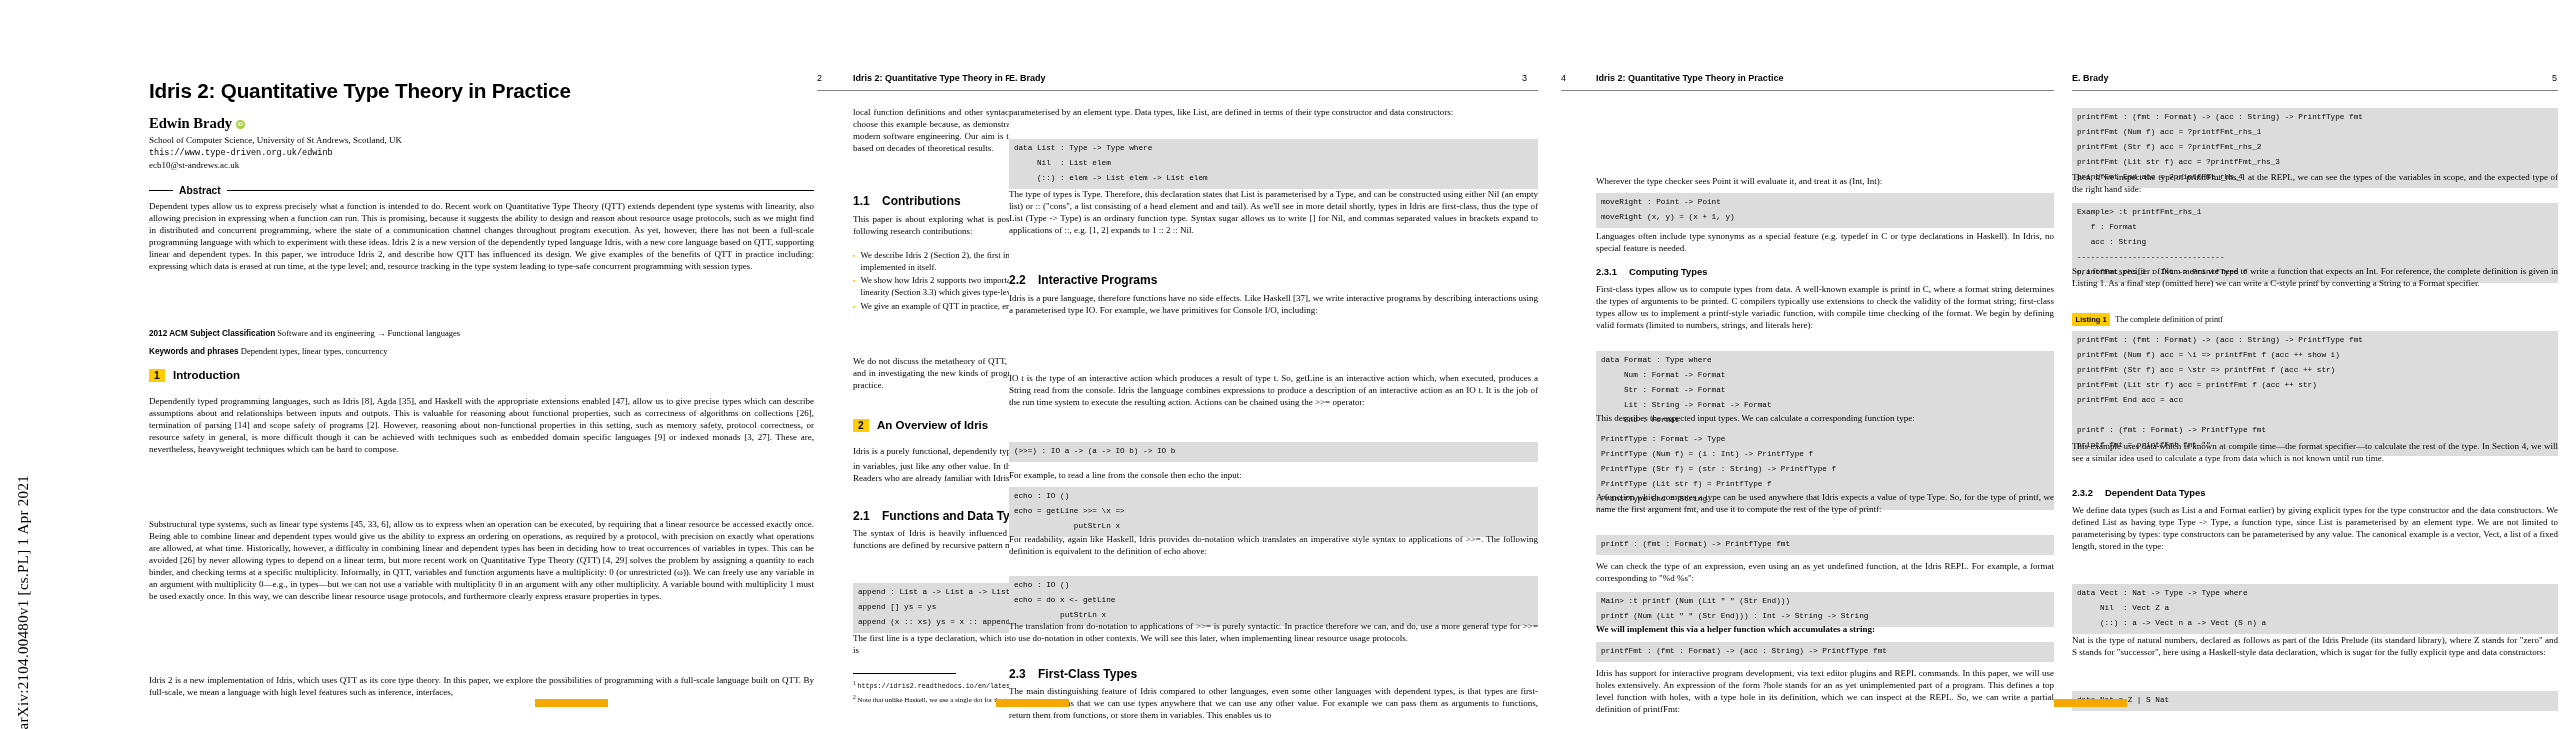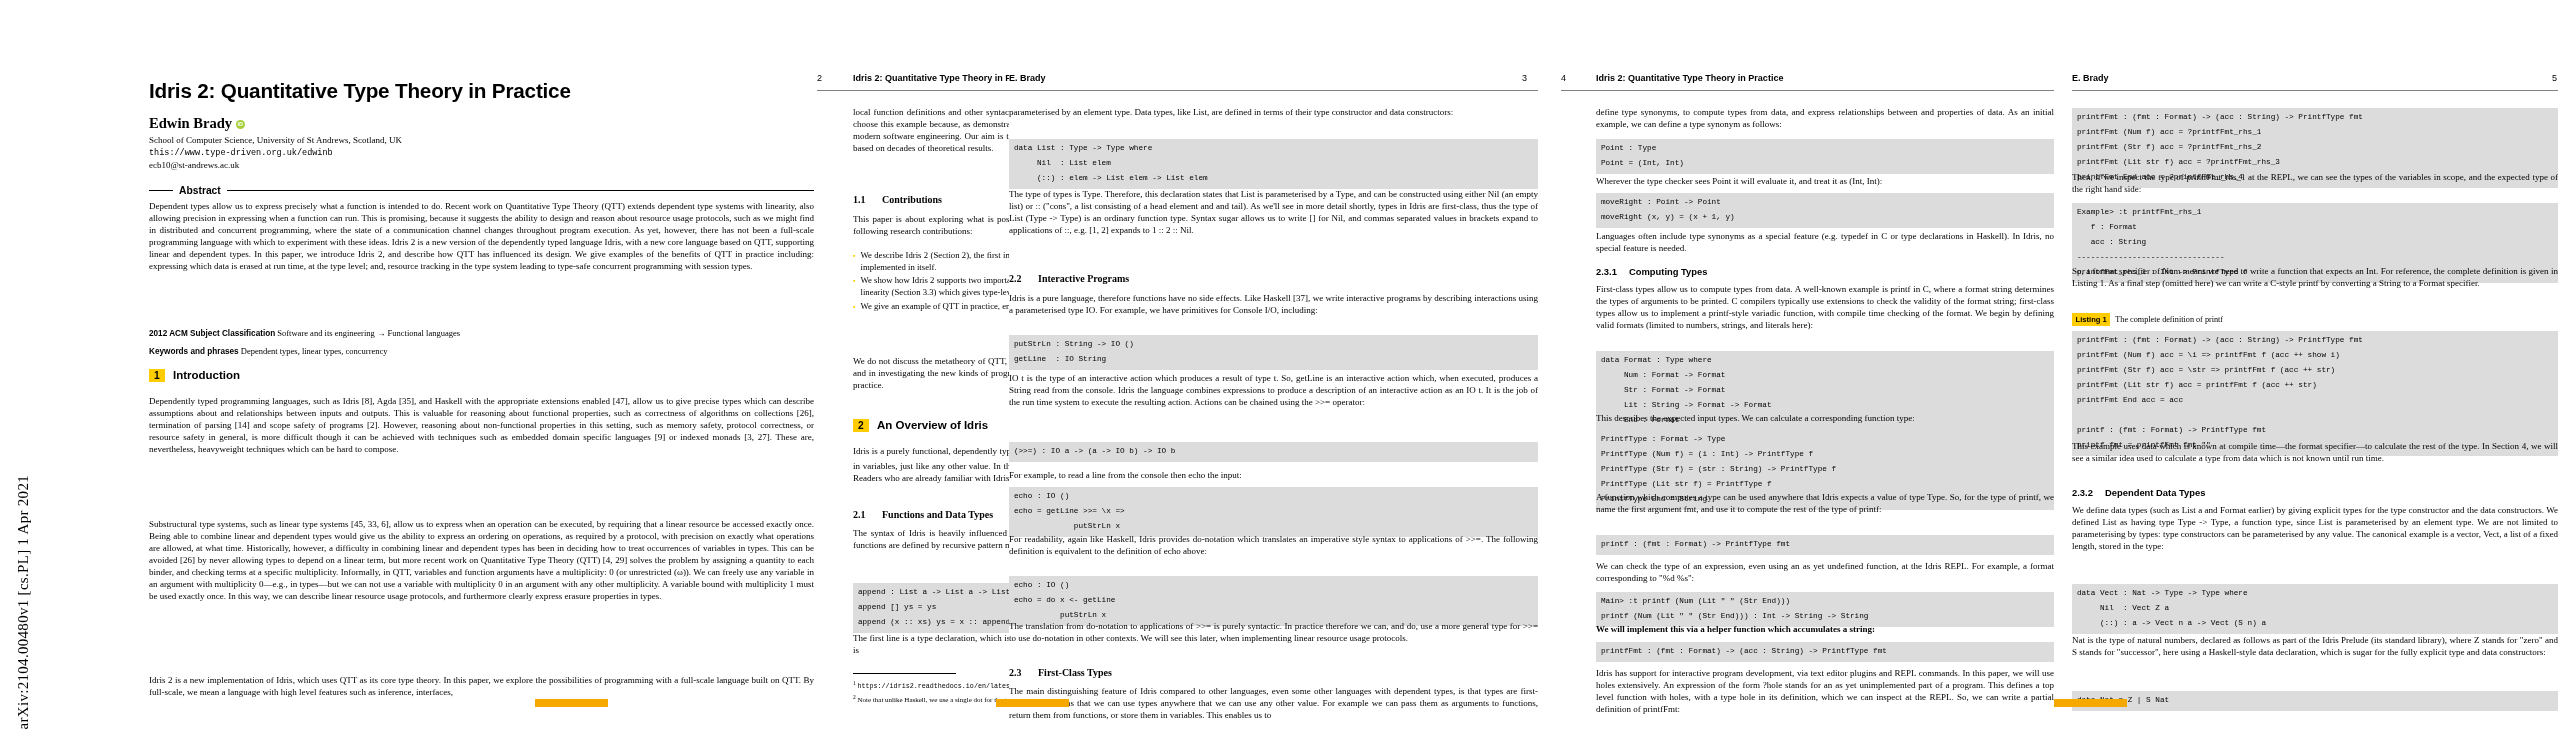--- a/index.html
+++ b/index.html
@@ -84,22 +84,22 @@
   .secnum {
     display:inline-block; background:#ffcc00; color:#000;
     font-family:"Liberation Sans",sans-serif; font-weight:bold;
     padding:0.6px 4.9px; margin-right:8.5px; font-size:10.3px;
   }
   .h1 {
     position:absolute; font-family:"Liberation Sans",sans-serif;
     font-weight:bold; font-size:11.5px; color:#000;
   }
   .h2 {
-    position:absolute; font-family:Liberation Serif, serif;
-    font-weight:bold; font-size:10px; color:#000;
+    position:absolute; font-family:Liberation Sans, sans-serif;
+    font-weight:bold; font-size:12px; color:#000;
   }
   .h2 .n { display:inline-block; width:29px; }
   .h3 {
     position:absolute; font-family:"Liberation Sans",sans-serif;
     font-weight:bold; font-size:9.4px; color:#000;
   }
   .h3 .n { display:inline-block; width:33px; }
 
   .para {
     position:absolute; font-size:9px; line-height:12px;
@@ -229,22 +229,20 @@
     <div class="code" style="left:0px; top:139px; width:529px;">data List : Type -&gt; Type where
      Nil  : List elem
      (::) : elem -&gt; List elem -&gt; List elem</div>
 
     <div class="para" style="left:0px; top:188px; width:529px; height:78px;">The type of types is Type. Therefore, this declaration states that List is parameterised by a Type, and can be constructed using either Nil (an empty list) or :: ("cons", a list consisting of a head element and and tail). As we'll see in more detail shortly, types in Idris are first-class, thus the type of List (Type -&gt; Type) is an ordinary function type. Syntax sugar allows us to write [] for Nil, and commas separated values in brackets expand to applications of ::, e.g. [1, 2] expands to 1 :: 2 :: Nil.</div>
 
     <div class="h2" style="left:0px; top:273px;">
       <span class="n">2.2</span><span>Interactive Programs</span>
     </div>
     <div class="para" style="left:0px; top:292px; width:529px; height:40px;">Idris is a pure language, therefore functions have no side effects. Like Haskell [37], we write interactive programs by describing interactions using a parameterised type IO. For example, we have primitives for Console I/O, including:</div>
-    <div class="code" style="left:0px; top:335px; width:529px;">putStrLn : String -&gt; IO ()
-getLine  : IO String</div>
 
     <div class="para" style="left:0px; top:372px; width:529px; height:67px;">IO t is the type of an interactive action which produces a result of type t. So, getLine is an interactive action which, when executed, produces a String read from the console. Idris the language combines expressions to produce a description of an interactive action as an IO t. It is the job of the run time system to execute the resulting action. Actions can be chained using the &gt;&gt;= operator:</div>
     <div class="code" style="left:0px; top:442px; width:529px;">(&gt;&gt;=) : IO a -&gt; (a -&gt; IO b) -&gt; IO b</div>
 
     <div class="para" style="left:0px; top:469px; width:529px; height:16px;">For example, to read a line from the console then echo the input:</div>
     <div class="code" style="left:0px; top:487px; width:529px;">echo : IO ()
 echo = getLine &gt;&gt;= \x =&gt;
              putStrLn x</div>
 
     <div class="para" style="left:0px; top:533px; width:529px; height:40px;">For readability, again like Haskell, Idris provides do-notation which translates an imperative style syntax to applications of &gt;&gt;=. The following definition is equivalent to the definition of echo above:</div>
@@ -258,23 +256,20 @@
       <span class="n">2.3</span><span>First-Class Types</span>
     </div>
     <div class="para" style="left:0px; top:685px; width:529px; height:43px;">The main distinguishing feature of Idris compared to other languages, even some other languages with dependent types, is that types are first-class. This means that we can use types anywhere that we can use any other value. For example we can pass them as arguments to functions, return them from functions, or store them in variables. This enables us to</div>
   </div>
 
   <div class="page" style="left:1561px; width:510px;">
     <div class="pagenum" style="left:0px;">4</div>
     <div class="pagehead" style="left:35px;">Idris 2: Quantitative Type Theory in Practice</div>
     <div class="rule" style="left:0px; top:90px; width:493px;"></div>
 
-    <div class="para" style="left:35px; top:106px; width:458px; height:29px;">define type synonyms, to compute types from data, and express relationships between and properties of data. As an initial example, we can define a type synonym as follows:</div>
-    <div class="code" style="left:35px; top:139px; width:458px;">Point : Type
-Point = (Int, Int)</div>
 
     <div class="para" style="left:35px; top:175px; width:458px; height:16px;">Wherever the type checker sees Point it will evaluate it, and treat it as (Int, Int):</div>
     <div class="code" style="left:35px; top:193px; width:458px;">moveRight : Point -&gt; Point
 moveRight (x, y) = (x + 1, y)</div>
 
     <div class="para" style="left:35px; top:230px; width:458px; height:29px;">Languages often include type synonyms as a special feature (e.g. typedef in C or type declarations in Haskell). In Idris, no special feature is needed.</div>
 
     <div class="h3" style="left:35px; top:266px;">
       <span class="n">2.3.1</span><span>Computing Types</span>
     </div>

